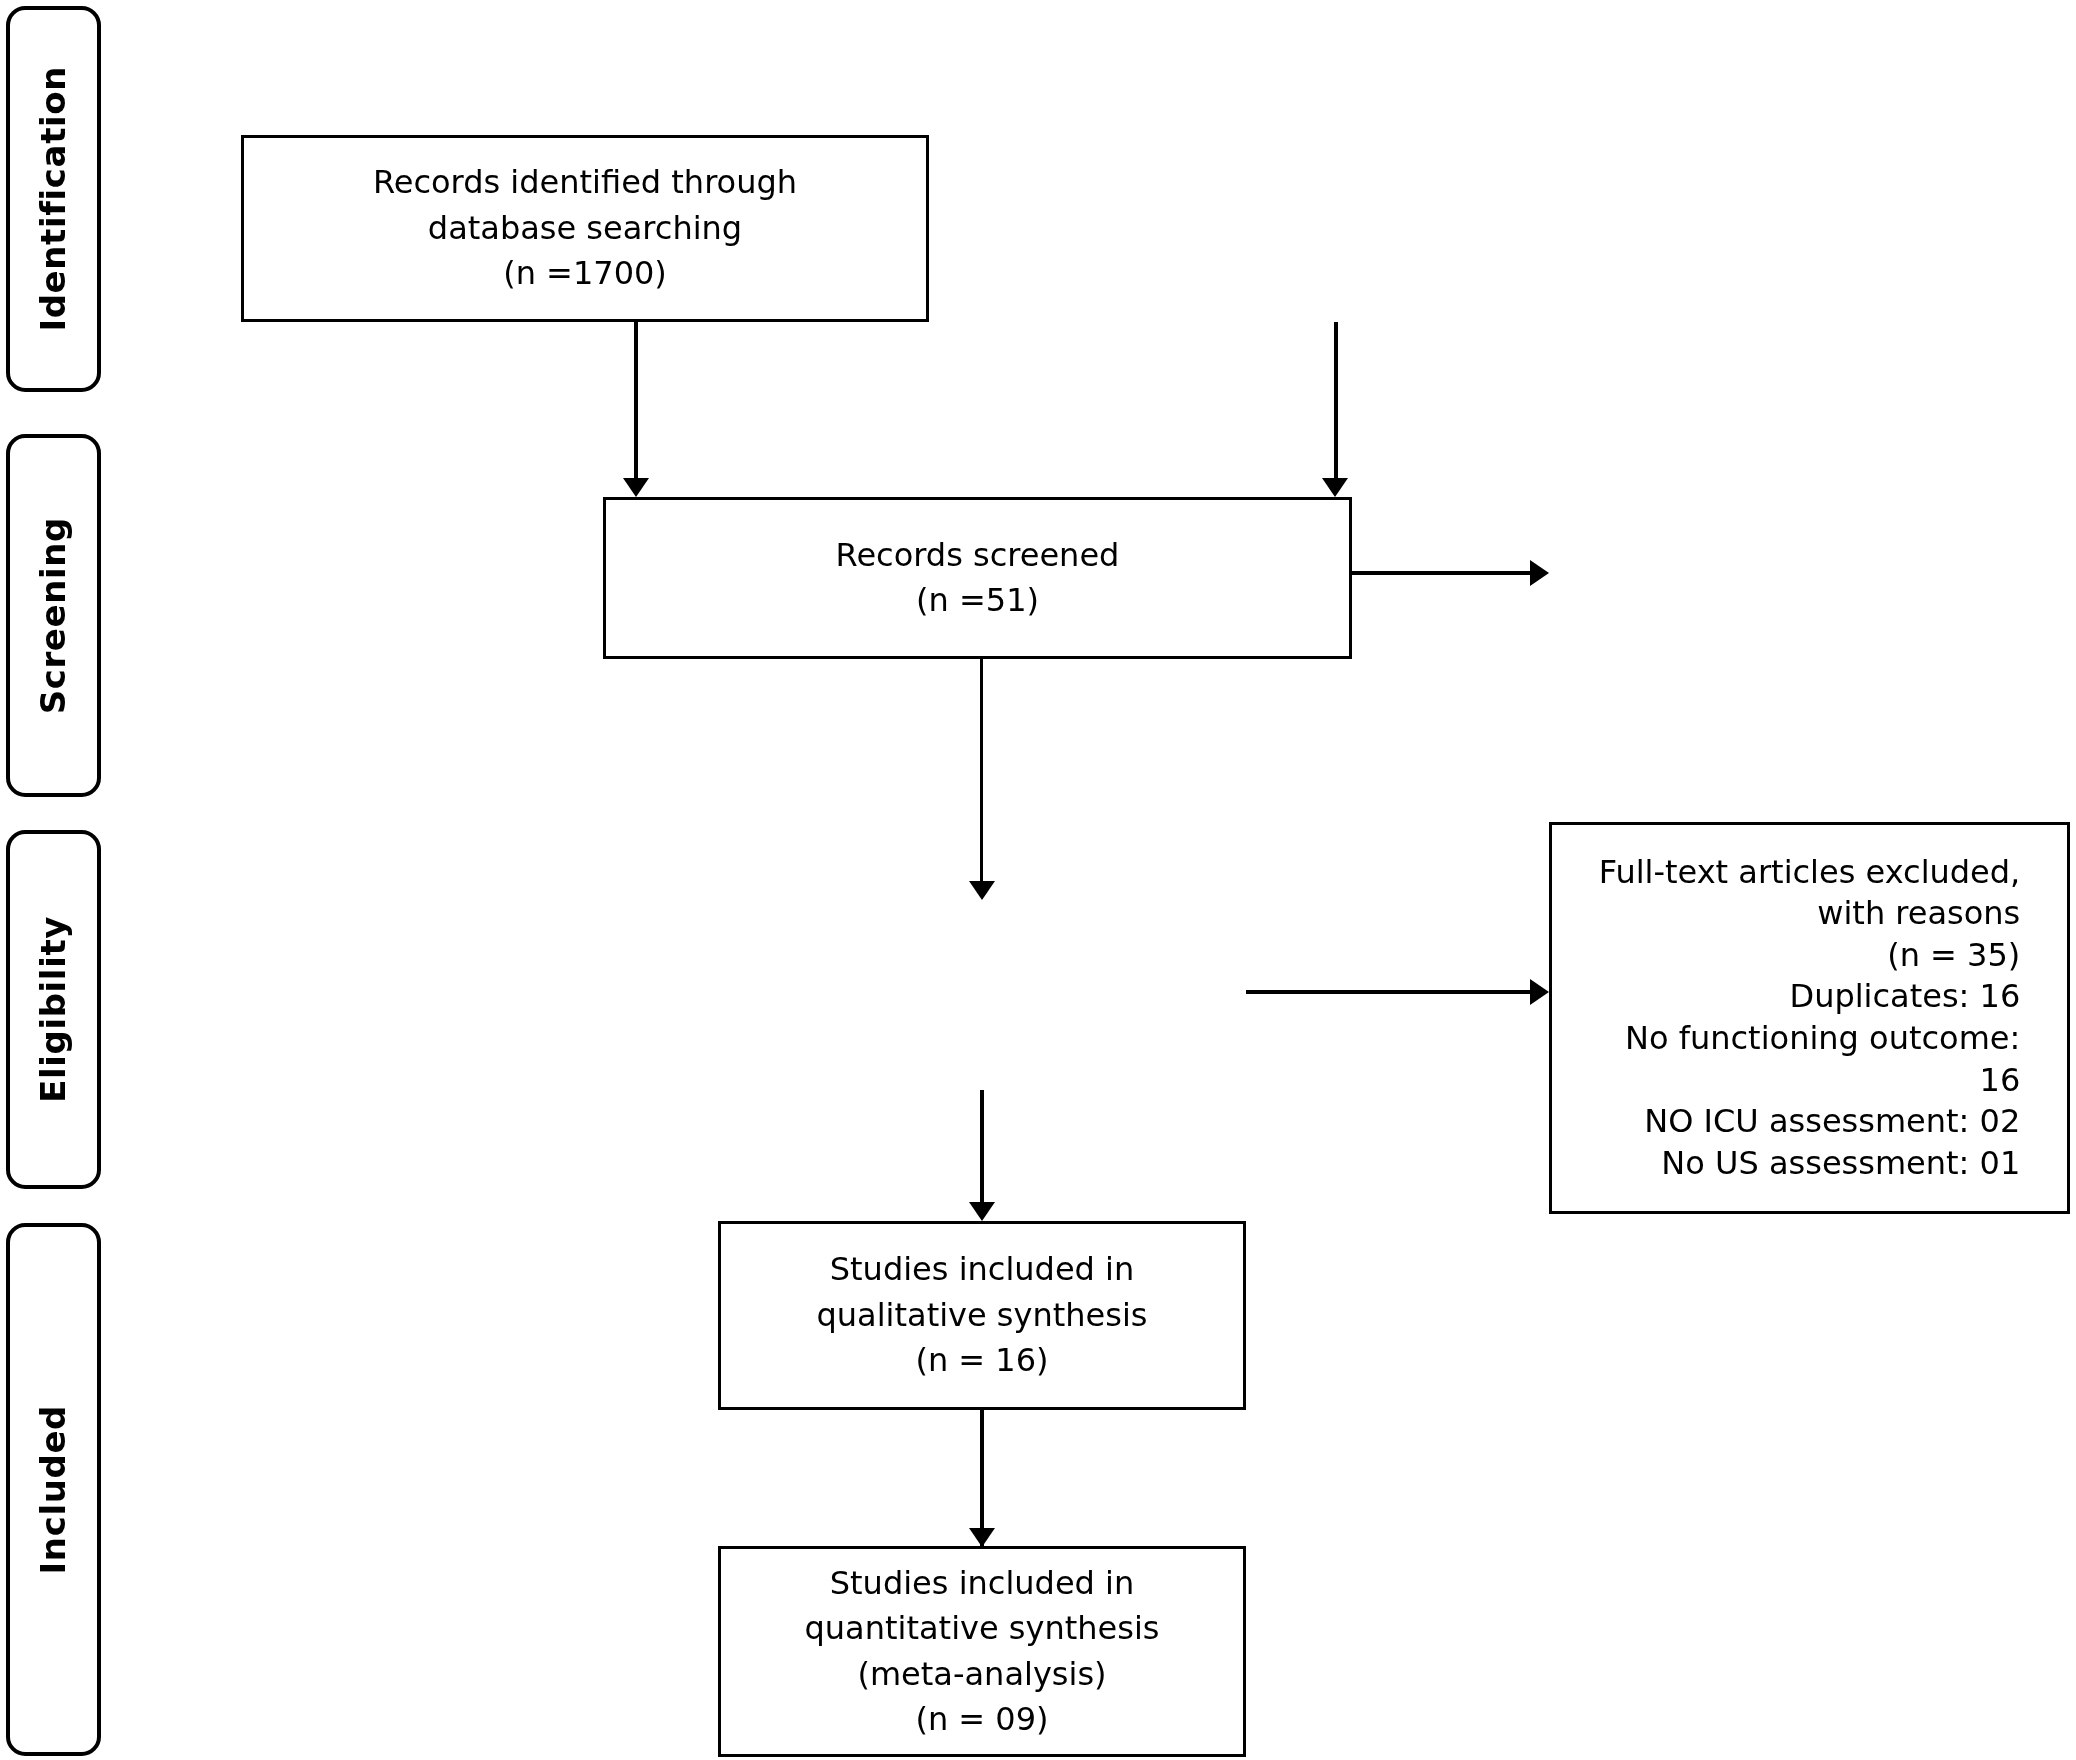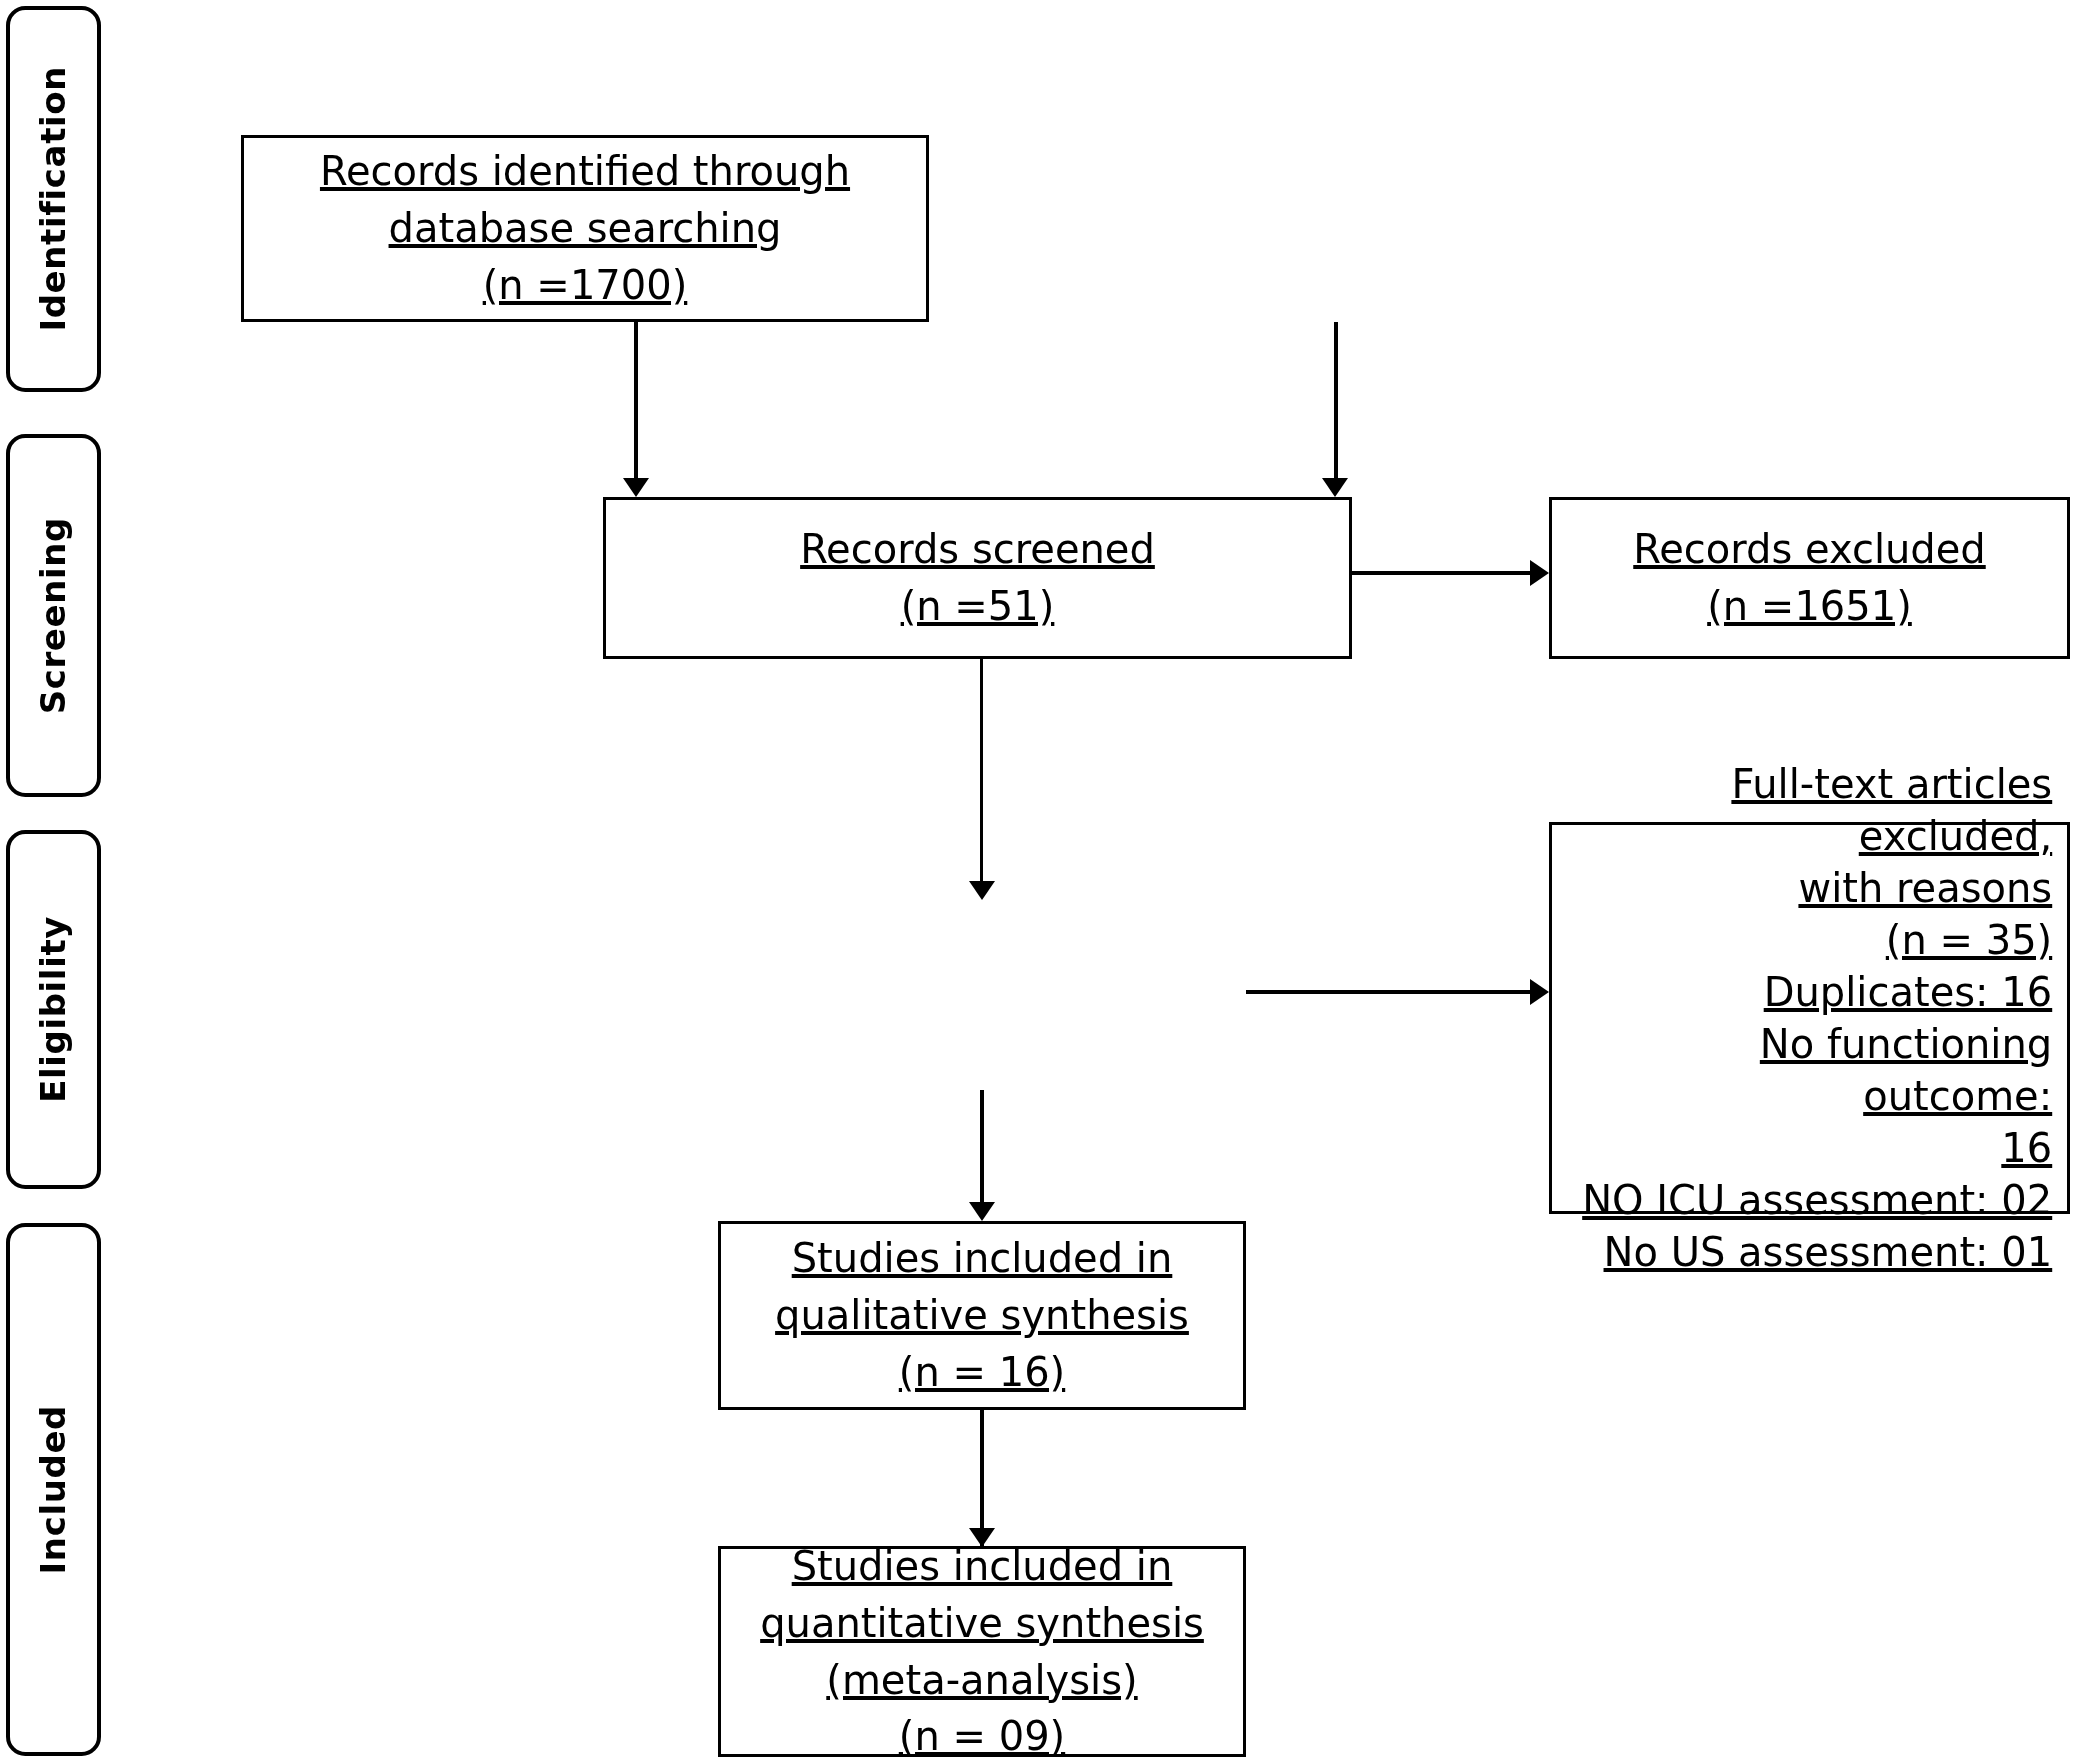--- a/index.html
+++ b/index.html
@@ -45,25 +45,24 @@
     position: absolute;
     border: 3.4px solid #000000;
     background: #ffffff;
     box-sizing: border-box;
     display: flex;
     align-items: center;
     justify-content: center;
     text-align: center;
   }
   .box-text {
-    font-size: 40px;
+    font-size: 32px;
     line-height: 1.42;
     padding: 0 14.8px;
     white-space: pre-line;
-    text-decoration: underline;
   }
   .box-text.tight { line-height: 1.30; text-align: right; }
 
   
   .vline {
     position: absolute;
     width: 4px;
     background: #000000;
   }
   .hline {
@@ -120,24 +119,20 @@
   <div class="arrow-down" style="left:623px; top:478px;"></div>
 
   <div class="vline" style="left:1334px; top:322px; height:158px;"></div>
   <div class="arrow-down" style="left:1322px; top:478px;"></div>
 
   <div class="box" style="left:603px; top:497px; width:749px; height:162px;">
     <span class="box-text">Records screened
 (n =51)</span>
   </div>
 
-  <div class="box" style="left:1549px; top:497px; width:521px; height:162px;">
-    <span class="box-text">Records excluded
-(n =1651)</span>
-  </div>
 
   <div class="hline" style="left:1352px; top:571px; width:182px;"></div>
   <div class="arrow-right" style="left:1530px; top:560px;"></div>
 
   <div class="vline" style="left:980px; top:659px; width:3.4px; height:224px;"></div>
   <div class="arrow-down" style="left:969px; top:881px;"></div>
 
 
   <div class="box" style="left:1549px; top:822px; width:521px; height:392px;">
     <span class="box-text tight">Full-text articles excluded,

